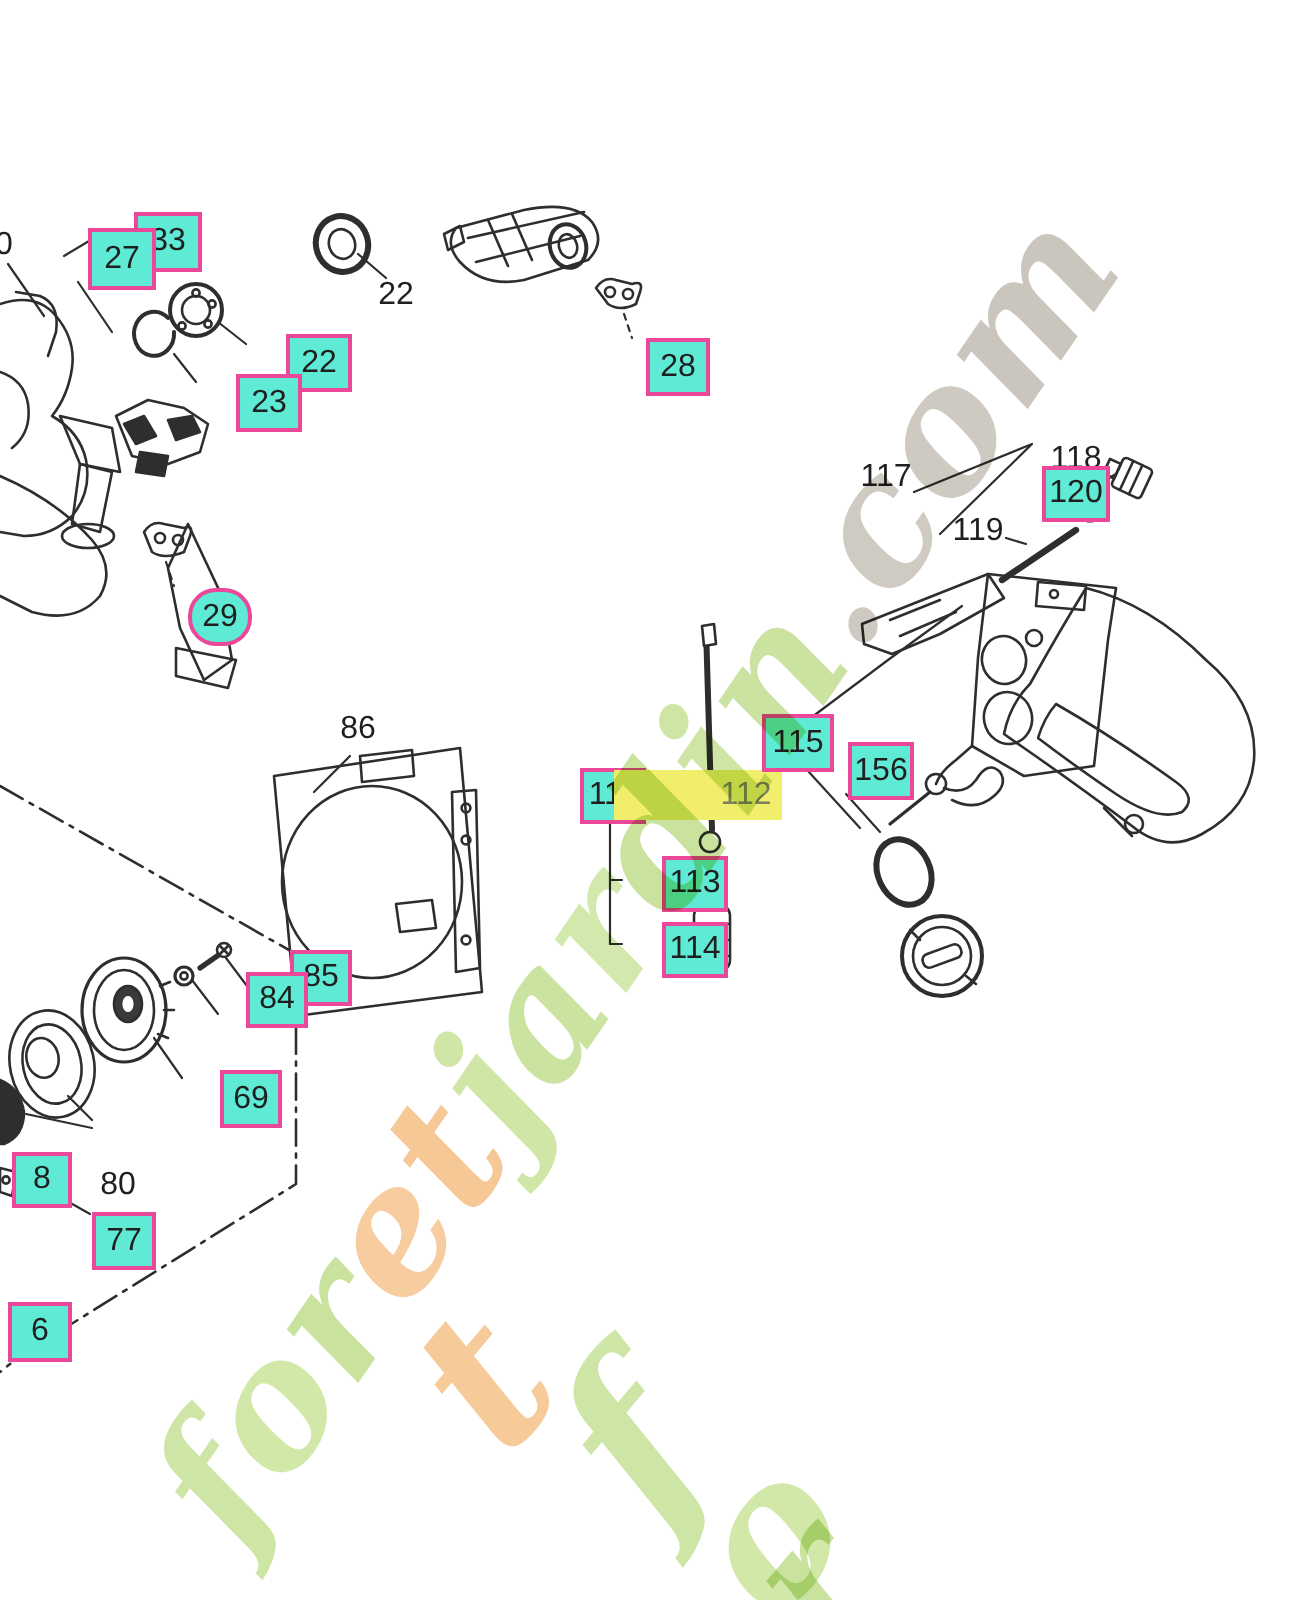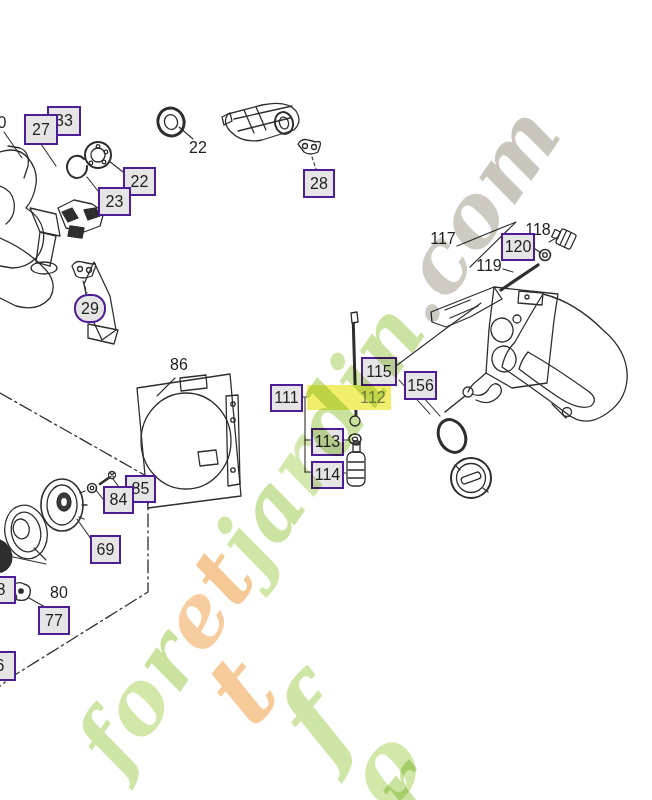--- a/index.html
+++ b/index.html
@@ -7,21 +7,21 @@
        font-family:"Liberation Sans", sans-serif;}
   #stage{position:relative;width:652px;height:800px;overflow:hidden;background:#ffffff;}
 
   
   #art{position:absolute;left:0;top:0;z-index:1;}
 
   
   .plabel{position:absolute;z-index:2;display:flex;align-items:center;justify-content:center;
           font-size:16px;font-weight:400;letter-spacing:0;line-height:1;cursor:pointer;
           color:#1f1f1f;}
-  .plabel.boxed{background:#e5e5e5;border:2px solid #4c1d95;}
+  .plabel.boxed{background:#5eead4;border:2px solid #ec4899;margin-left:20px;}
   .plabel.plain{background:transparent;border:none;}
   .plabel.highlight{background:#f1ee6b;border:none;color:#7c815c;}
 
   
   #wm{position:absolute;z-index:3;left:118px;top:706px;white-space:nowrap;
       transform:rotate(-55.5deg);transform-origin:0% 80%;
       font-family:"DejaVu Serif", serif;font-style:italic;font-weight:bold;
       font-size:86px;letter-spacing:2px;line-height:1;
       mix-blend-mode:multiply;opacity:.9;pointer-events:none;}
   .wm-frag{position:absolute;z-index:3;font-family:"DejaVu Serif", serif;font-style:italic;
@@ -263,21 +263,21 @@
       <div class="plabel highlight" style="left: 307px; top: 385px; width: 36px; height: 25px; padding-left: 48px;">112</div>
       <div class="plabel boxed" style="left: 361px; top: 357px; width: 32px; height: 25px;">115</div>
       <div class="plabel boxed" style="left: 404px; top: 371px; width: 29px; height: 25px;">156</div>
       <div class="plabel boxed" style="left: 311px; top: 428px; width: 29px; height: 24px;">113</div>
       <div class="plabel boxed" style="left: 311px; top: 461px; width: 29px; height: 24px;">114</div>
       <div class="plabel boxed" style="left: 125px; top: 475px; width: 27px; height: 24px;">85</div>
       <div class="plabel boxed" style="left: 103px; top: 486px; width: 27px; height: 24px;">84</div>
       <div class="plabel boxed" style="left: 90px; top: 535px; width: 27px; height: 25px;">69</div>
       <div class="plabel plain" style="left: 45px; top: 554px; width: 28px; height: 22px; margin-top: 28px;">80</div>
       <div class="plabel boxed" style="left: -14px; top: 576px; width: 26px; height: 24px;">8</div>
-      <div class="plabel boxed" style="left: 38px; top: 606px; width: 28px; height: 25px;">77</div>
+      <div class="plabel boxed" style="left: 26px; top: 606px; width: 28px; height: 25px;">77</div>
       <div class="plabel boxed" style="left: -16px; top: 651px; width: 28px; height: 26px;">6</div>
     </div>
 
   <div id="wm"><span style="color: rgb(200, 226, 155);">f</span><span style="color: rgb(205, 230, 160);">o</span><span style="color: rgb(195, 223, 147);">r</span><span style="color: rgb(246, 199, 149);">e</span><span style="color: rgb(245, 194, 139);">t</span><span style="color: rgb(203, 228, 157);">j</span><span style="color: rgb(198, 224, 150);">a</span><span style="color: rgb(205, 230, 164);">r</span><span style="color: rgb(195, 223, 147);">d</span><span style="color: rgb(201, 227, 155);">i</span><span style="color: rgb(198, 224, 150);">n</span><span style="color: rgb(201, 196, 186);">.</span><span style="color: rgb(203, 198, 188);">c</span><span style="color: rgb(201, 196, 186);">o</span><span style="color: rgb(197, 192, 182);">m</span></div>
   <div id="wm-frags">
       <span class="wm-frag" style="color: rgb(246, 197, 143); left: 218px; top: 640px; font-size: 100px;">t</span>
       <span class="wm-frag" style="color: rgb(200, 226, 155); left: 292px; top: 668px; font-size: 110px;">f</span>
       <span class="wm-frag" style="color: rgb(205, 230, 160); left: 352px; top: 720px; font-size: 95px;">o</span>
       <span class="wm-frag" style="color: rgb(195, 223, 147); left: 382px; top: 748px; font-size: 80px;">r</span>
     </div>

